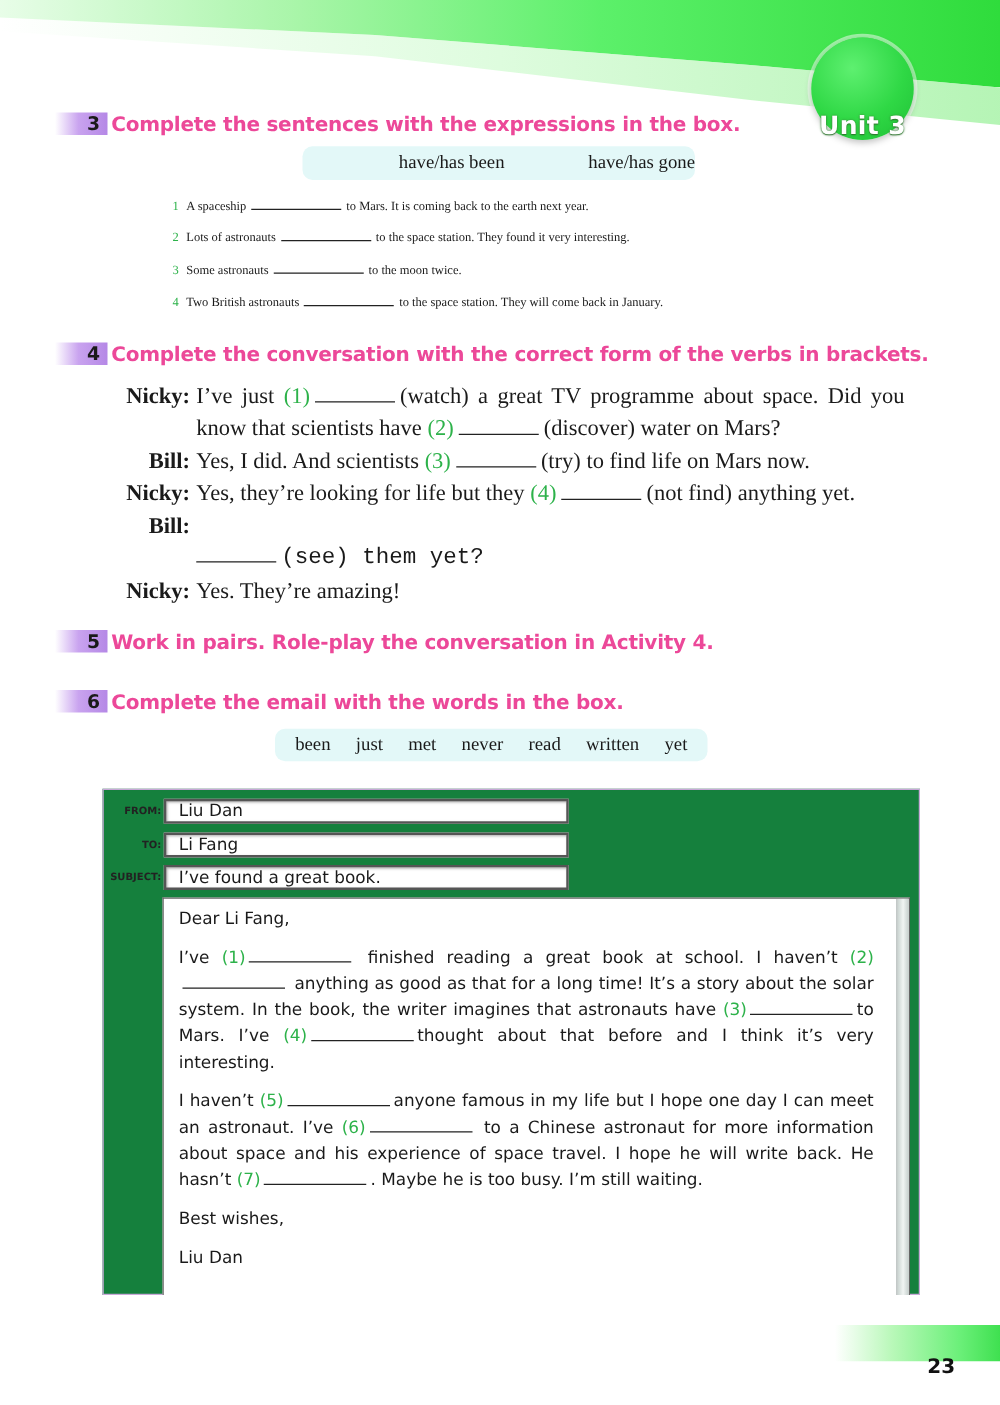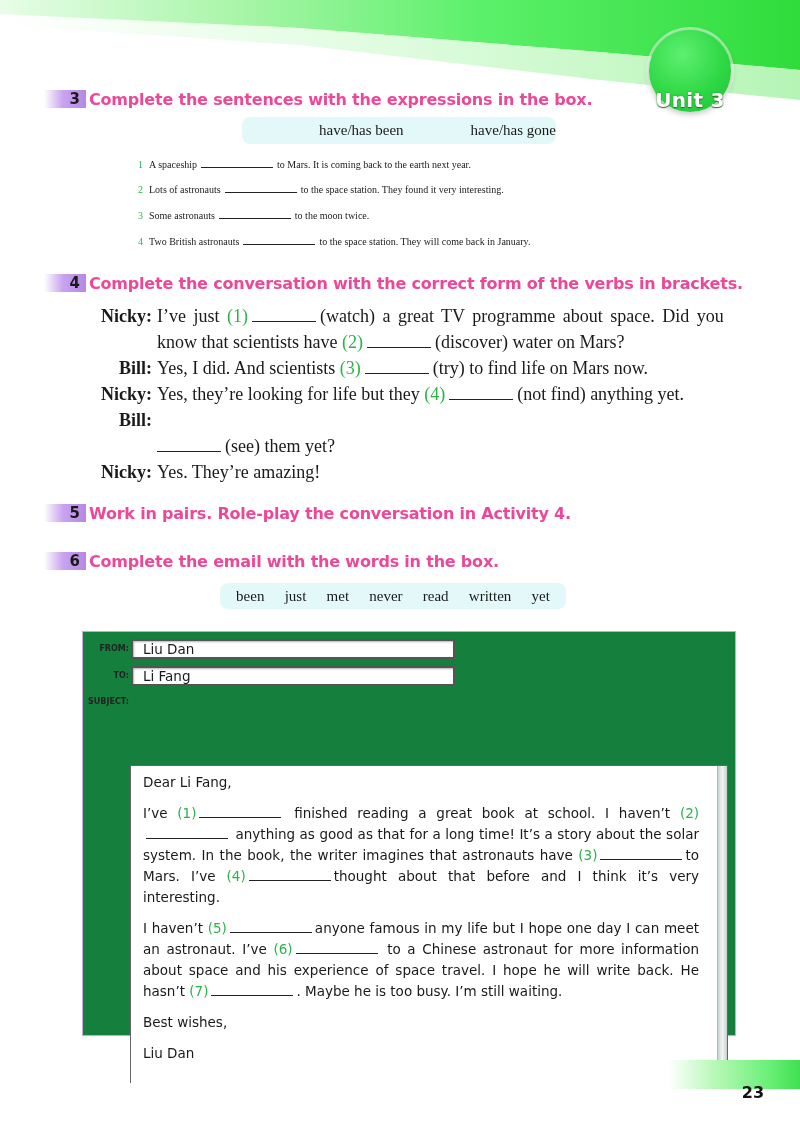--- a/index.html
+++ b/index.html
@@ -73,21 +73,21 @@
       font-size: 8px; color: #222; text-align: right; width: 46px;
     }
     .field-box {
       position: absolute; left: 48px; width: 324px; height: 20px; background: #ffffff;
       border: 2px solid #555; box-shadow: inset 1px 1px 2px rgba(0,0,0,0.3);
       font-family: "DejaVu Sans", sans-serif; font-size: 13.5px; padding-left: 10px; line-height: 16px;
       color: #1a1a1a;
     }
     .body-box {
       position: absolute; left: 47px; top: 86px; width: 598px; height: 318px;
-      background: #ffffff; border: 1px solid #666; border-bottom: none; margin-top: 47px;
+      background: #ffffff; border: 1px solid #666; border-bottom: none;
     }
     .scrollbar {
       position: absolute; right: 0; top: 0; width: 10px; height: 100%;
       background: linear-gradient(90deg, #c9d3d0 0%, #f1f5f3 50%, #c5cfcc 100%);
       border-left: 1px solid #b0b8b6;
     }
     .email-text {
       position: absolute; left: 12px; top: 6px; width: 556px;
       font-family: "DejaVu Sans", sans-serif; font-size: 13.5px; color: #1a1a1a; line-height: 21px;
     }
@@ -152,21 +152,21 @@
   <span class="speaker">Bill:</span>
   <span class="line"><span>Yes, I did. And scientists</span> <span class="green">(3)</span><span class="blank" style="width:64px;"></span><span>(try) to find life on Mars now.</span></span>
 </div>
 <div class="conv-row" style="top:384px;">
   <span class="speaker">Nicky:</span>
   <span class="line"><span>Yes, they’re looking for life but they</span> <span class="green">(4)</span><span class="blank" style="width:64px;"></span><span>(not find) anything yet.</span></span>
 </div>
 <div class="conv-row" style="top:410px;">
   <span class="speaker">Bill:</span>
 </div>
-<div class="conv-row" style="top:436px;">
+<div class="conv-row" style="top:436px;font-family:Liberation Mono, monospace;">
   <span class="speaker"></span>
   <span class="line"><span class="blank" style="width:64px; margin-left:0;"></span><span>(see) them yet?</span></span>
 </div>
 <div class="conv-row" style="top:462px;">
   <span class="speaker">Nicky:</span>
   <span class="line">Yes. They’re amazing!</span>
 </div>
 
 <div class="activity" style="top:502px;">
   <div class="act-num">5</div>
@@ -188,20 +188,21 @@
 </div>
 
 <div class="email-frame">
   <div class="field-label" style="top:12px;">FROM:</div>
   <div class="field-box" style="top:7px;">Liu Dan</div>
 
   <div class="field-label" style="top:39px;">TO:</div>
   <div class="field-box" style="top:34px;">Li Fang</div>
 
   <div class="field-label" style="top:65px;">SUBJECT:</div>
+  <div class="field-box" style="top:60px;">I’ve found a great book.</div>
 
   <div class="body-box">
     <div class="email-text">
       <p>Dear Li Fang,</p>
       <p>
         <span>I’ve</span>
         <span class="green">(1)</span><span class="eblank"></span>
         <span>finished reading a great book at school. I haven’t</span>
         <span class="green">(2)</span><span class="eblank"></span>
         <span>anything as good as that for a long time! It’s a story about the solar system. In the book, the writer imagines that astronauts have</span>

